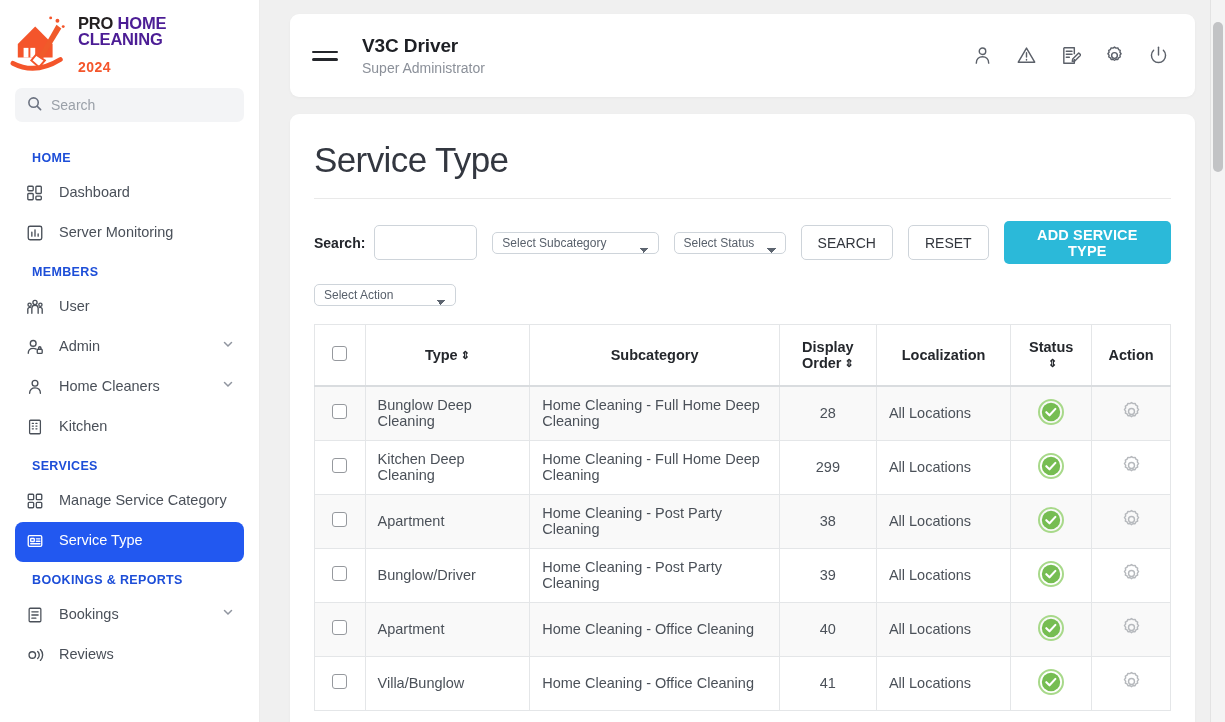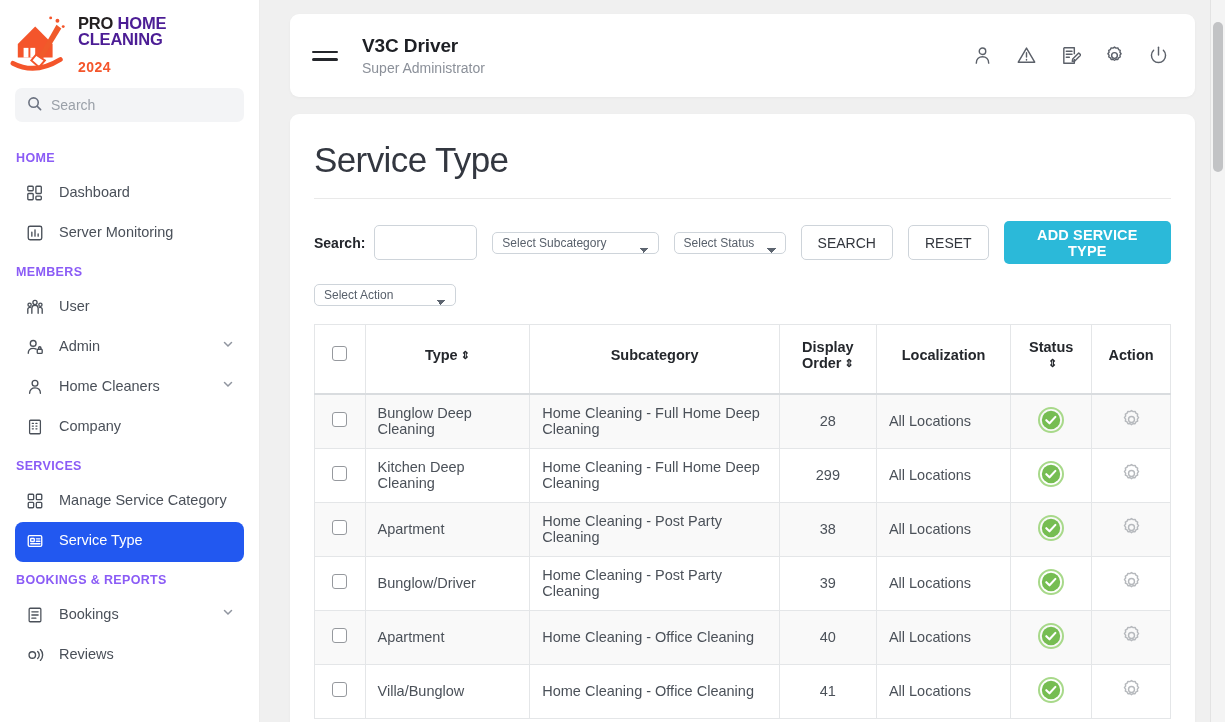--- a/index.html
+++ b/index.html
@@ -46,22 +46,22 @@
   .search-box input {
     border: 0; background: transparent; outline: none;
     font-family: "Liberation Sans", sans-serif;
     font-size: 14px; color: #8a8f98; width: 100%;
   }
   .search-box input::placeholder { color: #9aa0a8; }
 
   .nav { margin-top: 18px; }
   .nav-section {
     font-size: 12.5px; font-weight: bold;
-    color: #8b5cf6; letter-spacing: 0.35px;
-    padding: 11px 0 9px 16px; text-transform: uppercase;
+    color: #1d4ed8; letter-spacing: 0.35px;
+    padding: 11px 0 9px 32px; text-transform: uppercase;
   }
   .nav-item {
     display: flex; align-items: flex-start;
     margin: 0 15px 0 15px;
     padding: 9px 10px 9px 10px;
     border-radius: 8px;
     gap: 14px;
     color: #4a5059;
     font-size: 14.5px;
     cursor: pointer;
@@ -169,21 +169,21 @@
   table.grid { width: 100%; border-collapse: collapse; margin-top: 18px; table-layout: fixed; }
   table.grid th, table.grid td {
     border: 1px solid #e4e6e8;
     padding: 10px 12px;
     font-size: 14.5px;
     color: #4b5159;
     vertical-align: middle;
   }
   table.grid thead th {
     font-weight: bold; color: #24272c;
-    padding-top: 14px; padding-bottom: 22px;
+    padding-top: 14px; padding-bottom: 14px;
     background: #fff;
     border-bottom: 2px solid #d9dcdf;
     vertical-align: middle;
   }
   .c-chk   { width: 50px;  text-align: center; }
   .c-type  { width: 163px; }
   .c-sub   { width: 247px; }
   .c-ord   { width: 96px; text-align: center; }
   .c-loc   { width: 133px; }
   .c-stat  { width: 80px;  text-align: center; }
@@ -327,21 +327,21 @@
         </span>
       </div>
 
       <div class="nav-item">
         <span class="ico">
           <svg width="18" height="18" viewBox="0 0 20 20" fill="none" stroke="#4a5059" stroke-width="1.4">
             <rect x="4" y="2.5" width="12" height="15" rx="1"></rect>
             <path d="M7 6 h1.2 M11 6 h1.2 M7 9 h1.2 M11 9 h1.2 M7 12 h1.2 M11 12 h1.2" stroke-linecap="round"></path>
           </svg>
         </span>
-        <span class="lbl">Company</span>
+        <span class="lbl">Kitchen</span>
       </div>
 
       <div class="nav-section">SERVICES</div>
 
       <div class="nav-item">
         <span class="ico">
           <svg width="18" height="18" viewBox="0 0 20 20" fill="none" stroke="#4a5059" stroke-width="1.5">
             <rect x="2.5" y="2.5" width="6" height="6" rx="1"></rect>
               <rect x="11.5" y="2.5" width="6" height="6" rx="1"></rect>
             <rect x="2.5" y="11.5" width="6" height="6" rx="1"></rect>

